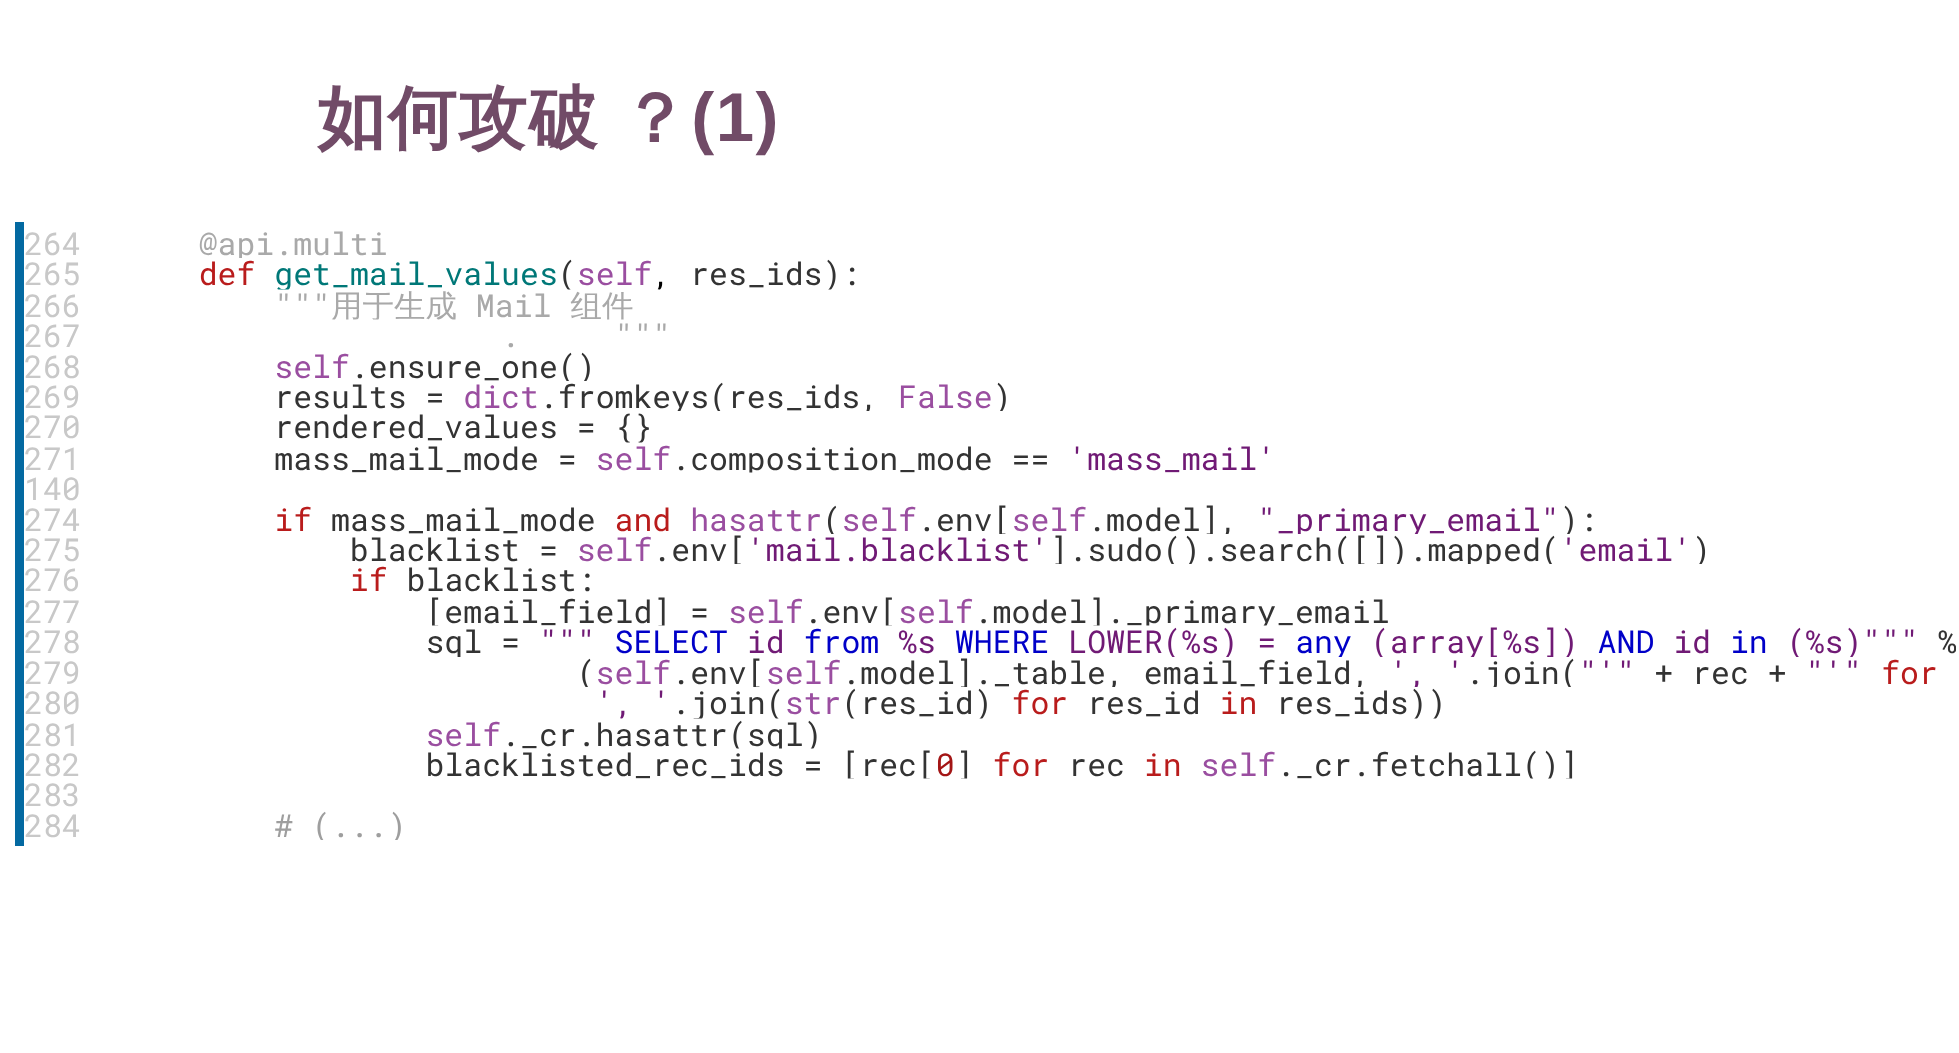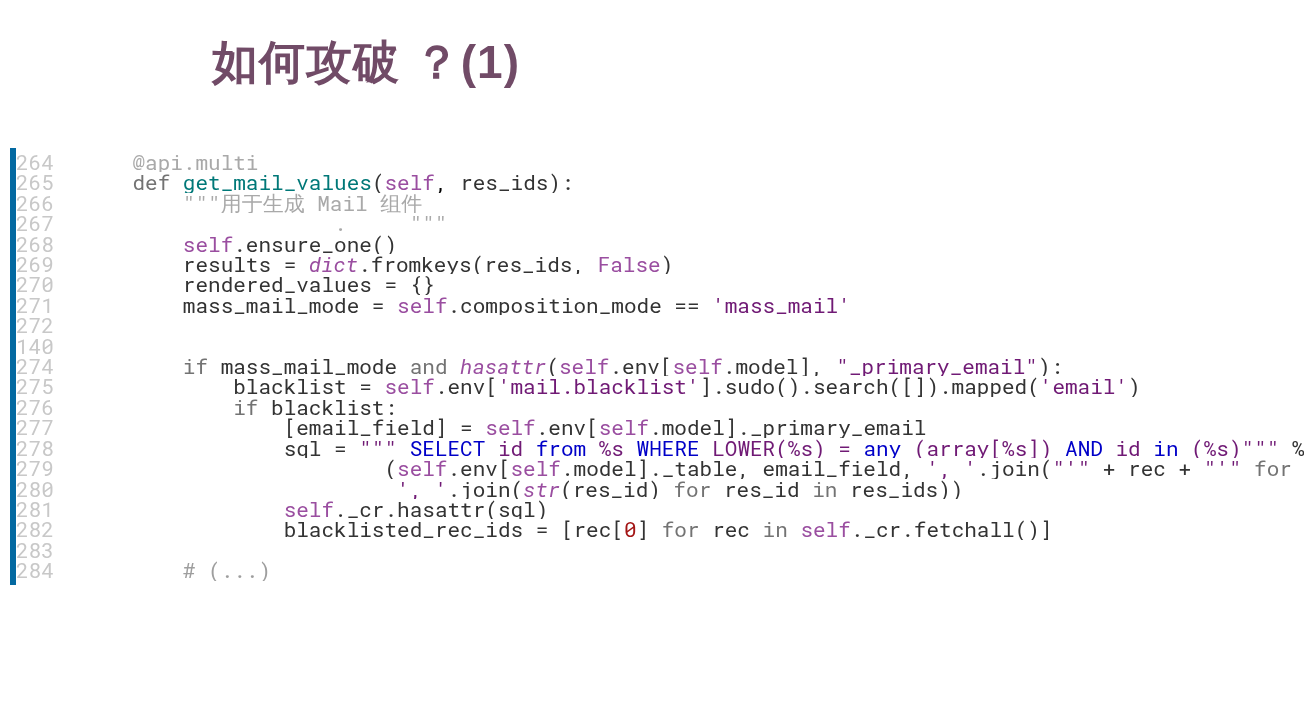--- a/index.html
+++ b/index.html
@@ -6,21 +6,21 @@
   body {
     font-family: -apple-system, BlinkMacSystemFont, "Segoe UI", "Microsoft YaHei", sans-serif;
     background: #ffffff;
     width: 1306px;
     height: 702px;
     overflow: hidden;
     position: relative;
   }
   .slide-title {
     position: absolute;
-    top: 32px;
+    top: 48px;
     left: 212px;
     font-size: 46px;
     font-weight: 700;
     color: #714B67;
     letter-spacing: 1px;
   }
   .code-block {
     position: absolute;
     top: 148px;
     left: 10px;
@@ -49,25 +49,25 @@
     display: inline-block;
     width: 24px;
     flex-shrink: 0;
   }
   .code-content {
     flex: 1 1 auto;
     overflow: hidden;
   }
   
   .tok-decor { color: #A9A9A9; }
-  .tok-kw { color: #737373; } 
+  .tok-kw { color: #b91c1c; } 
   .tok-fn { color: #007878; } 
   .tok-self { color: #9a4ea0; } 
   .tok-ident { color: #333333; }
-  .tok-builtin { color: #9a4ea0; font-style: italic; } 
+  .tok-builtin { color: #9a4ea0; } 
   .tok-val { color: #9a4ea0; } 
   .tok-str { color: #701a75; } 
   .tok-str-sql-kw { color: #0000C8; }
   .tok-num { color: #a31515; }
   .tok-comment { color: #9e9e9e; }
   .tok-paren { color: #333; }
   .tok-docstr { color: #A9A9A9; }
   .tok-docstr-quote { color: #A9A9A9; }
 </style>
 </head>
@@ -102,23 +102,20 @@
   </div>
 
   <div class="code-line">
     <span class="lineno">270</span><span class="gutter-gap"></span><span class="code-content"><span>        </span><span class="tok-ident">rendered_values = {}</span></span>
   </div>
 
   <div class="code-line">
     <span class="lineno">271</span><span class="gutter-gap"></span><span class="code-content"><span>        </span><span class="tok-ident">mass_mail_mode = </span><span class="tok-self">self</span><span class="tok-ident">.composition_mode == </span><span class="tok-str">'mass_mail'</span></span>
   </div>
 
-  <div class="code-line">
-    <span class="lineno">272</span><span class="gutter-gap"></span><span class="code-content"><span></span></span>
-  </div>
 
   <div class="code-line">
     <span class="lineno">140</span><span class="gutter-gap"></span><span class="code-content"><span>        </span></span>
   </div>
 
   <div class="code-line">
     <span class="lineno">274</span><span class="gutter-gap"></span><span class="code-content"><span>        </span><span class="tok-kw">if</span><span class="tok-ident"> mass_mail_mode </span><span class="tok-kw">and</span><span> </span><span class="tok-builtin">hasattr</span><span class="tok-paren">(</span><span class="tok-self">self</span><span class="tok-ident">.env[</span><span class="tok-self">self</span><span class="tok-ident">.model], </span><span class="tok-str">"_primary_email"</span><span class="tok-paren">):</span></span>
   </div>
 
   <div class="code-line">

